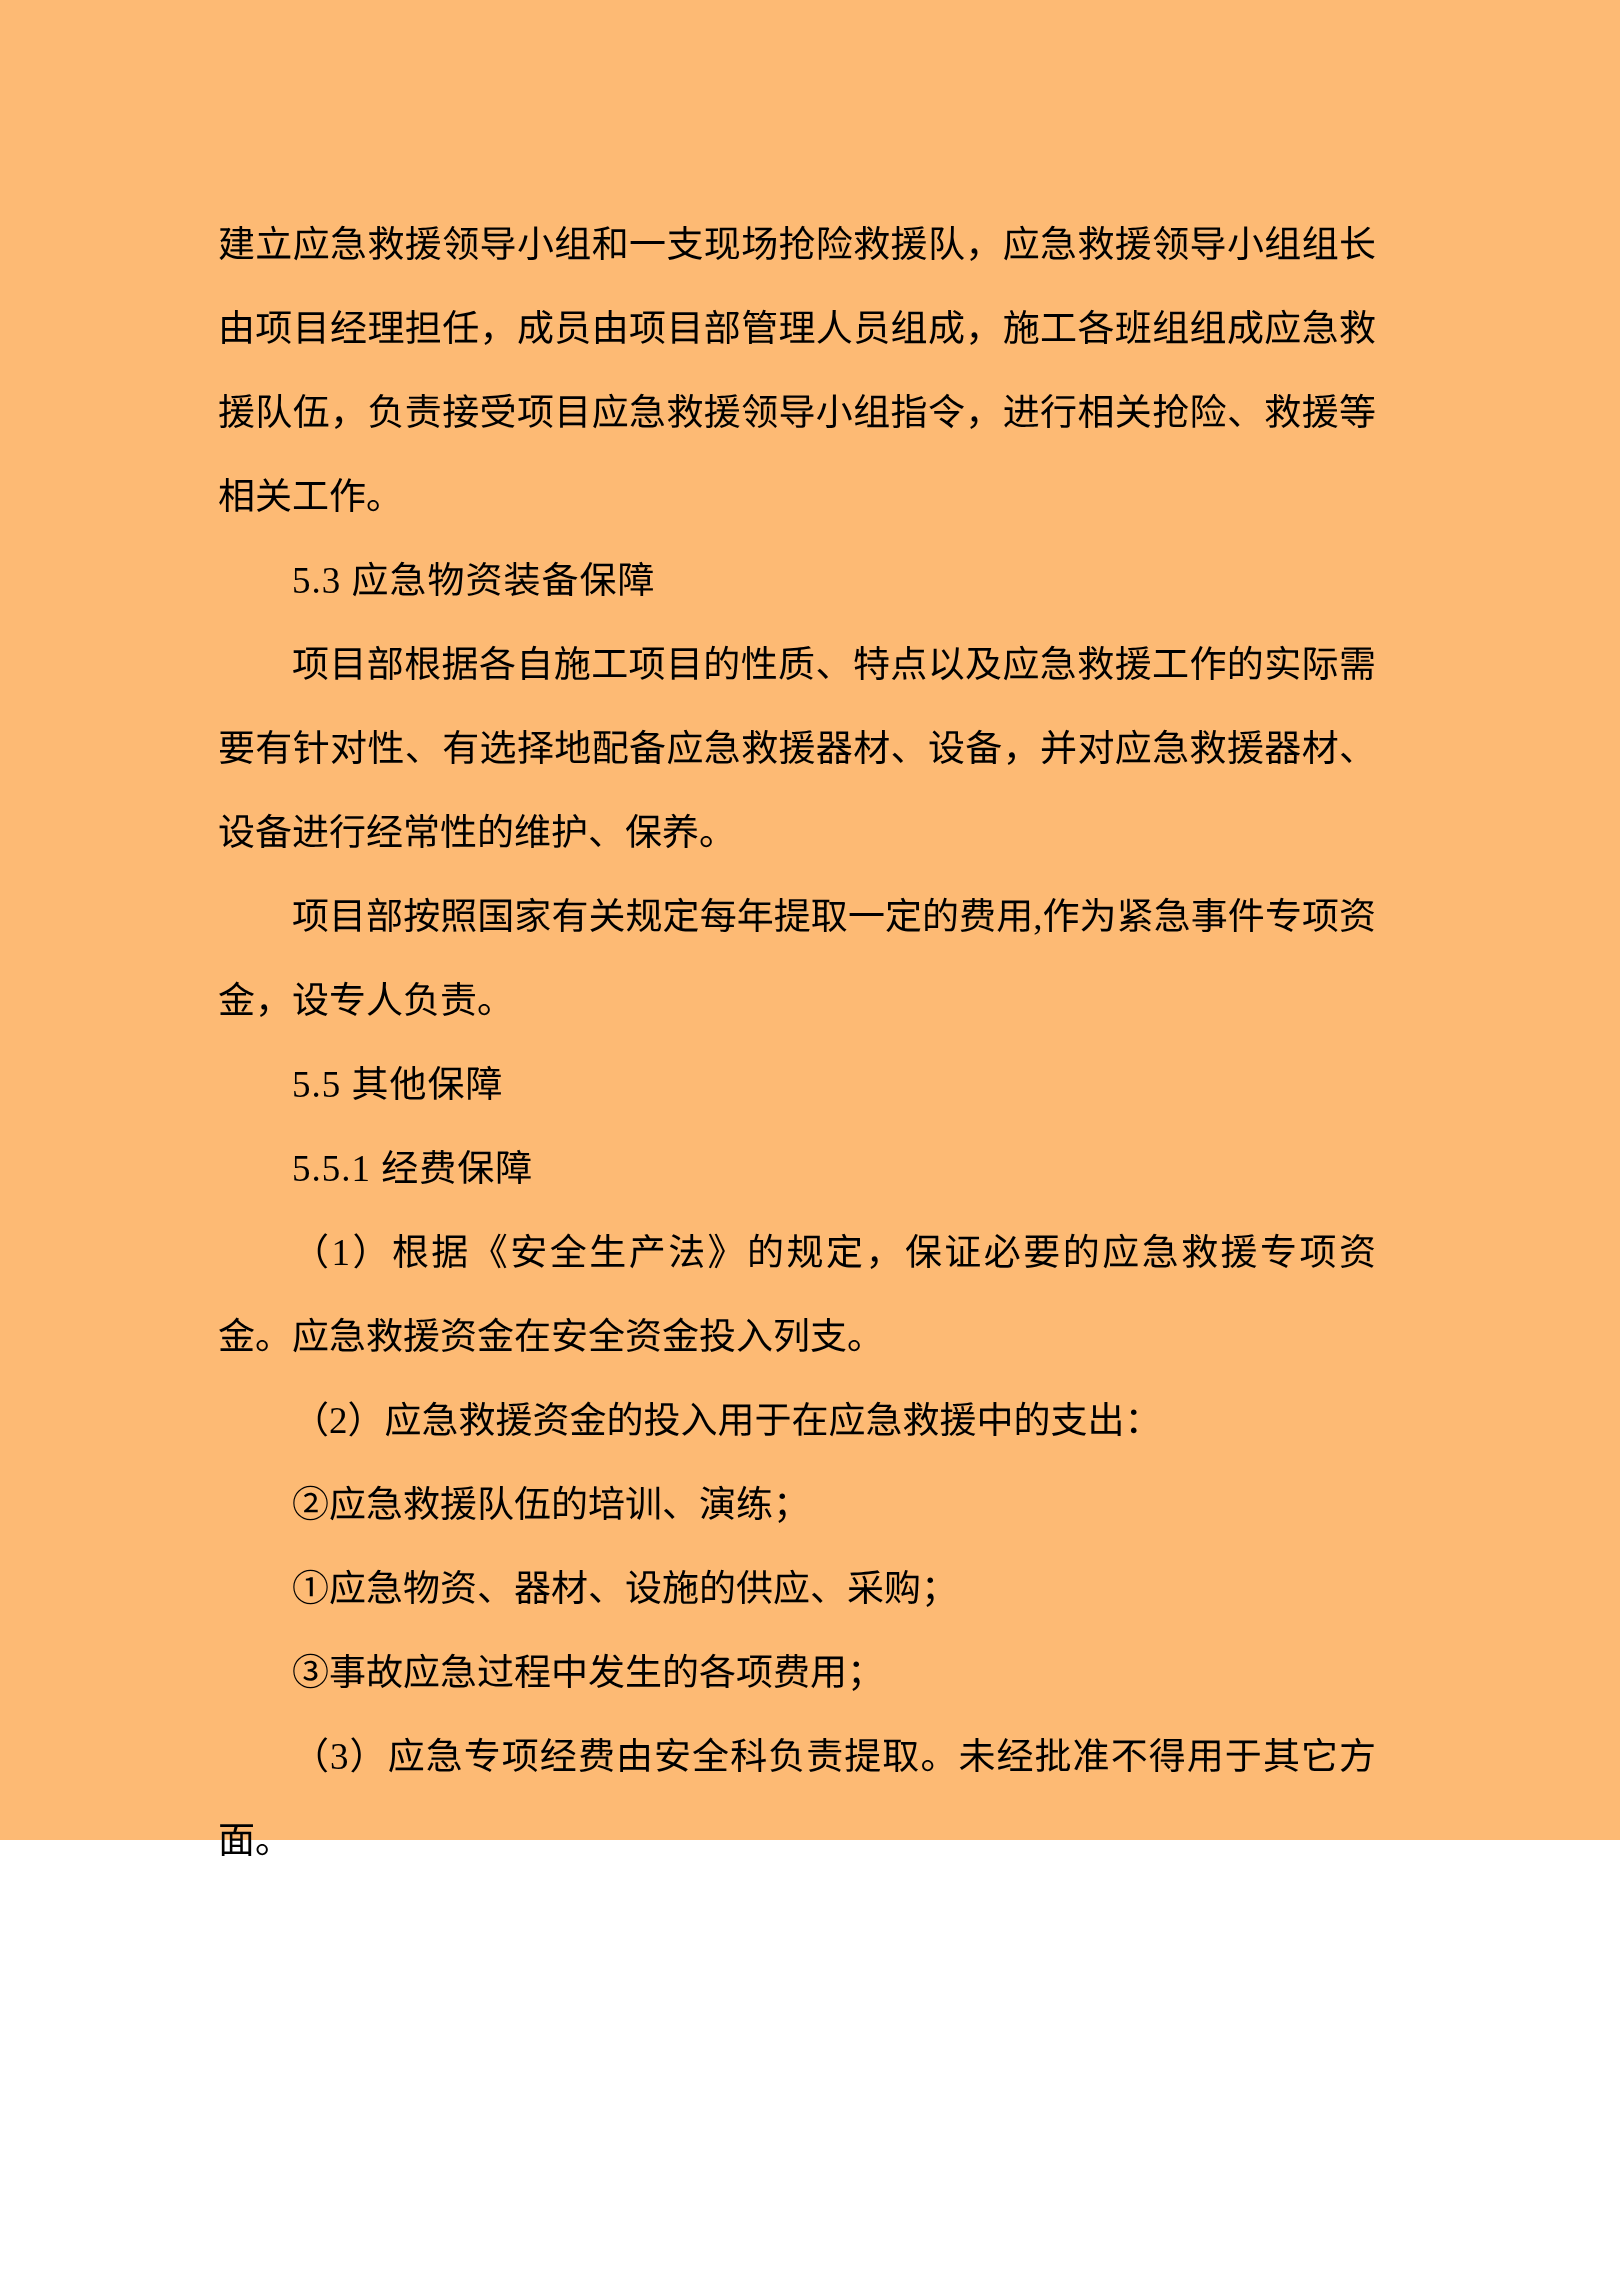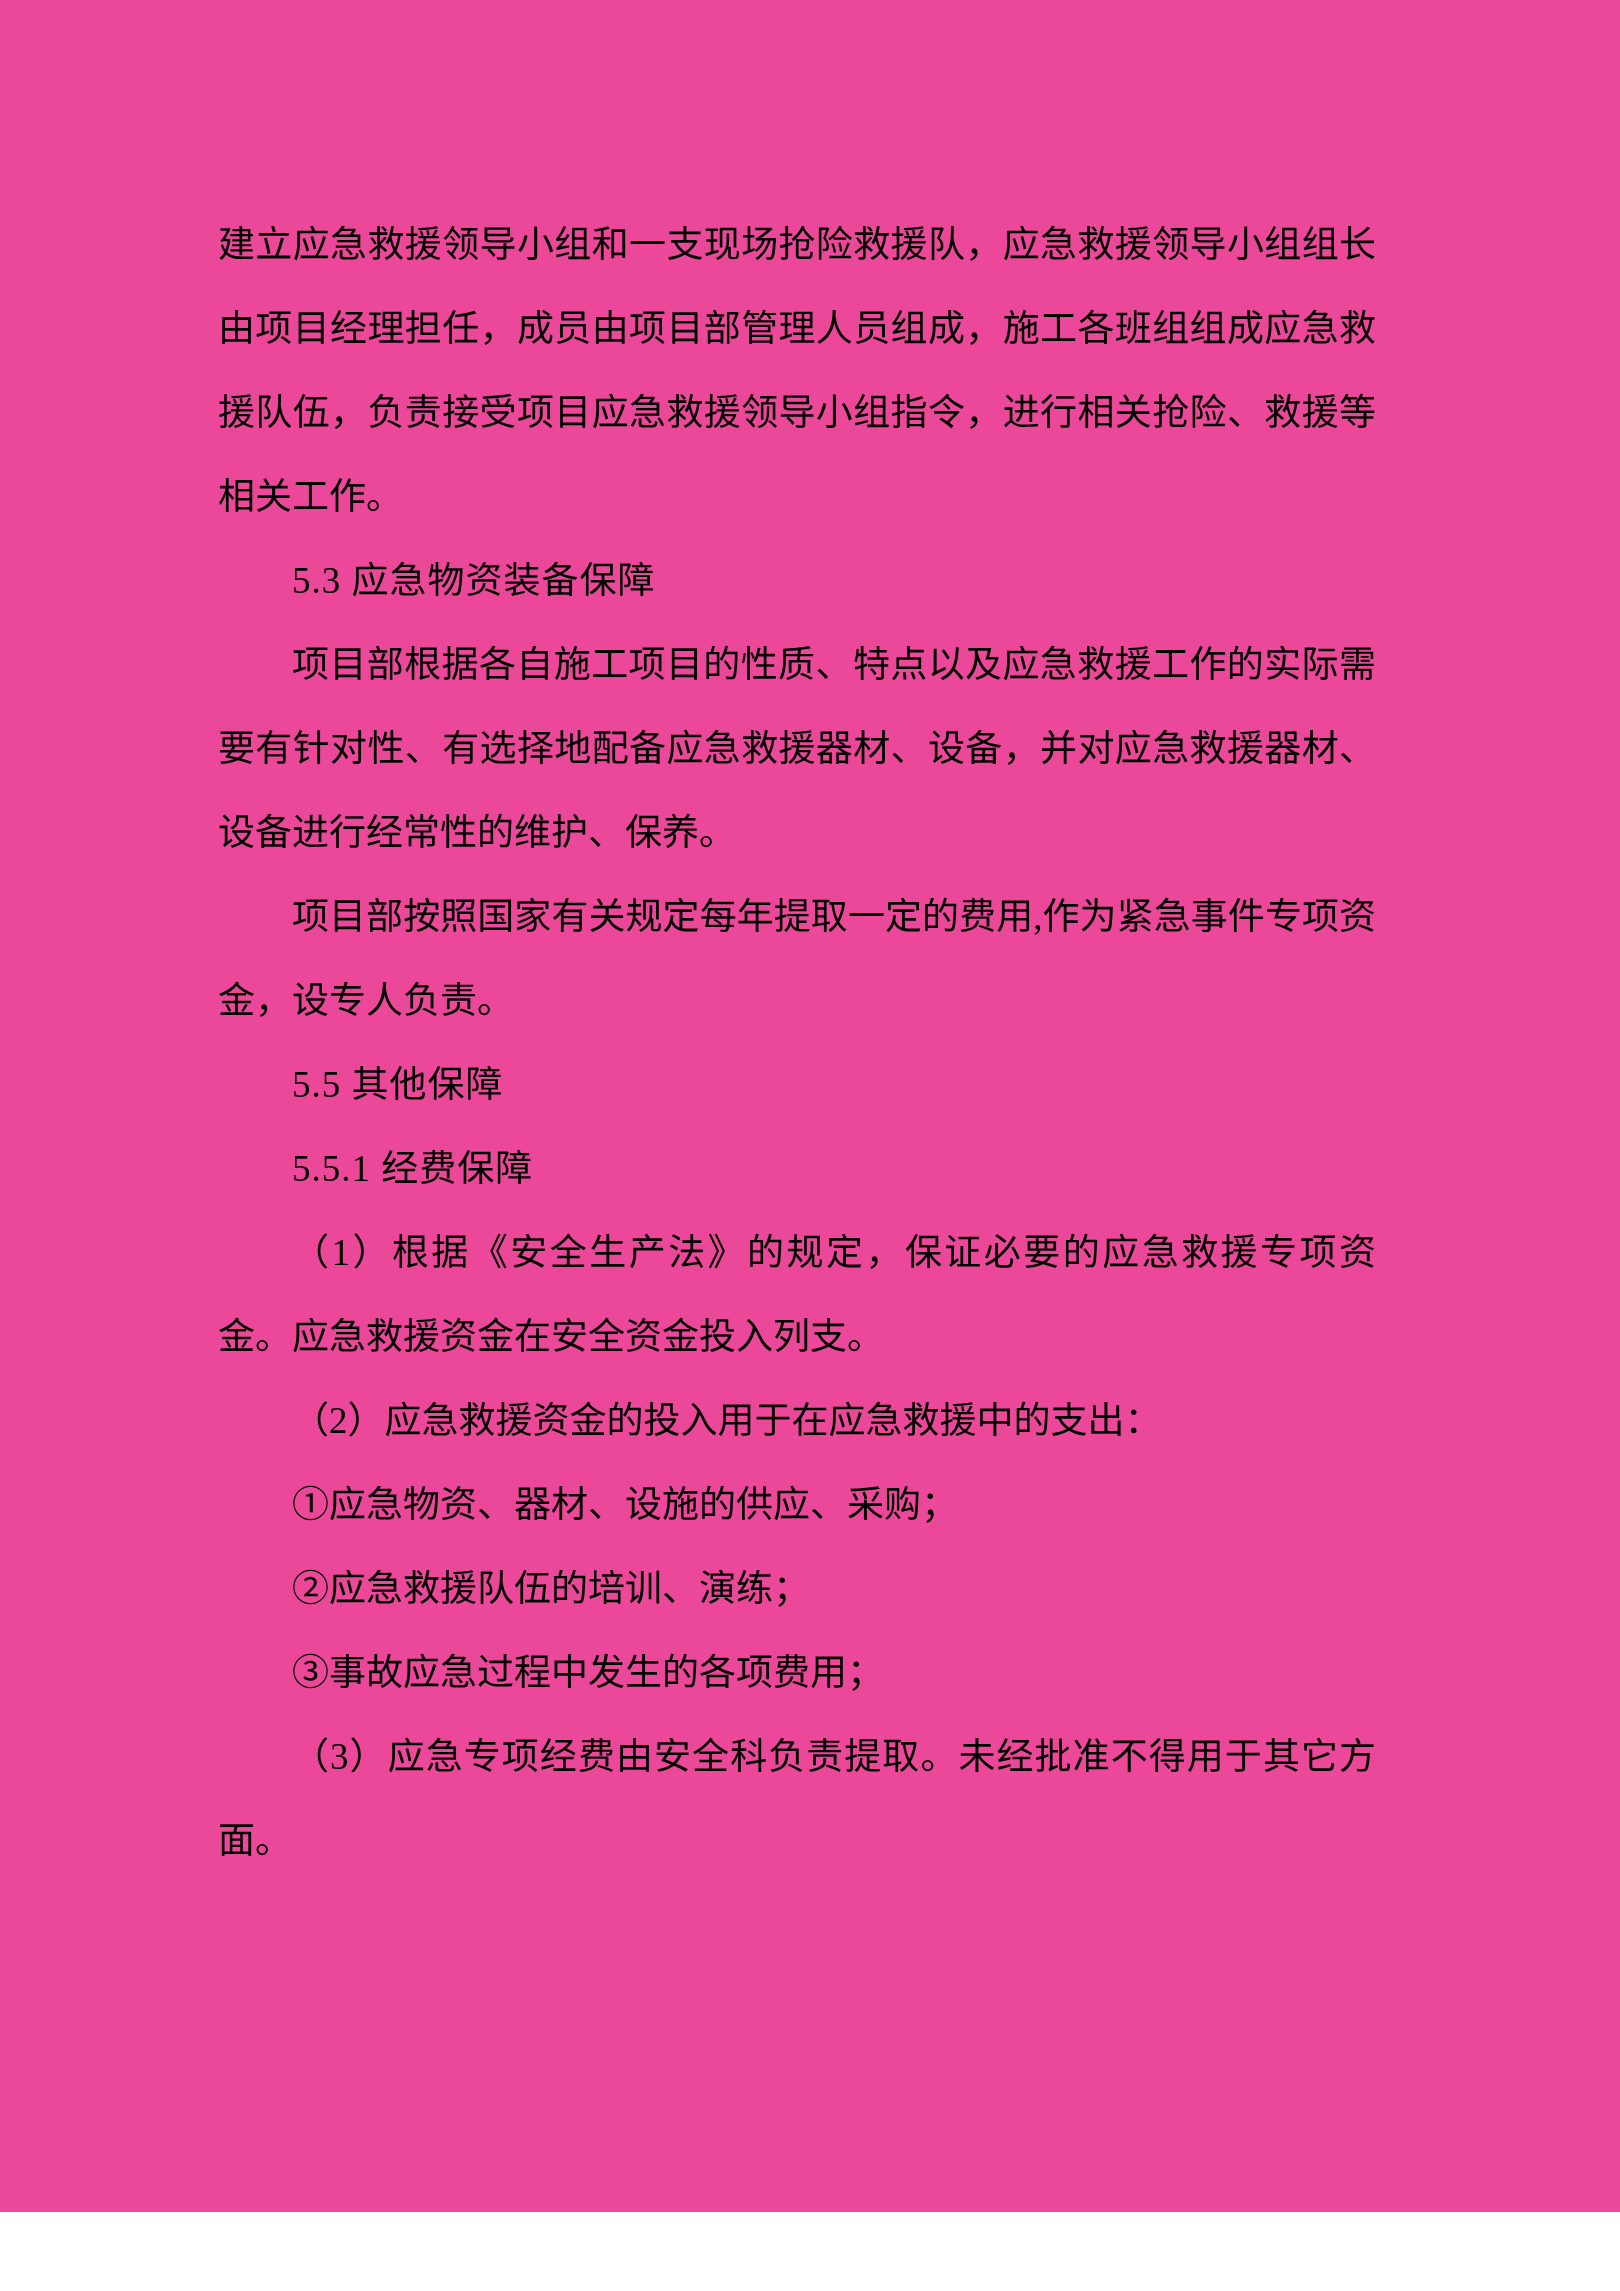--- a/index.html
+++ b/index.html
@@ -11,22 +11,22 @@
       height: 2292px;
       background: #ffffff;
       position: relative;
       overflow: hidden;
     }
     .page {
       position: absolute;
       left: 0;
       top: 0;
       width: 1620px;
-      height: 2212px;
-      background: #ec4899;
+      height: 1840px;
+      background: #fdba74;
     }
     .content {
       position: absolute;
       left: 218px;
       top: 203px;
       width: 1158px;
       color: #000000;
       font-family: "Liberation Serif", "DejaVu Serif", serif;
       font-size: 37px;
       line-height: 84px;
@@ -80,23 +80,23 @@
     <p class="para indent">项目部按照国家有关规定每年提取一定的费用,作为紧急事件专项资金，设专人负责。</p>
 
     <h2 class="heading">5.5 其他保障</h2>
 
     <h3 class="heading">5.5.1 经费保障</h3>
 
     <p class="para indent">（1）根据《安全生产法》的规定，保证必要的应急救援专项资金。应急救援资金在安全资金投入列支。</p>
 
     <p class="para indent">（2）应急救援资金的投入用于在应急救援中的支出：</p>
 
+    <p class="para indent">②应急救援队伍的培训、演练；</p>
+
     <p class="para indent">①应急物资、器材、设施的供应、采购；</p>
-
-    <p class="para indent">②应急救援队伍的培训、演练；</p>
 
     <p class="para indent">③事故应急过程中发生的各项费用；</p>
 
 
     <p class="para indent">（3）应急专项经费由安全科负责提取。未经批准不得用于其它方面。</p>
 
   </div>
 
 
 </div>

